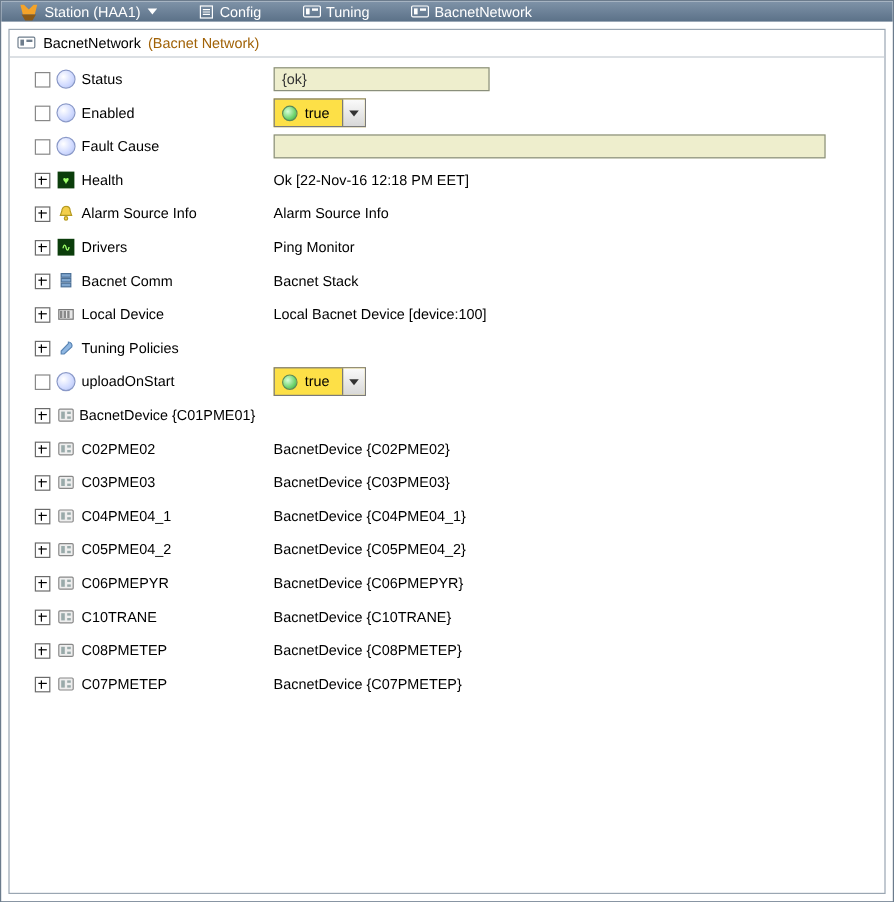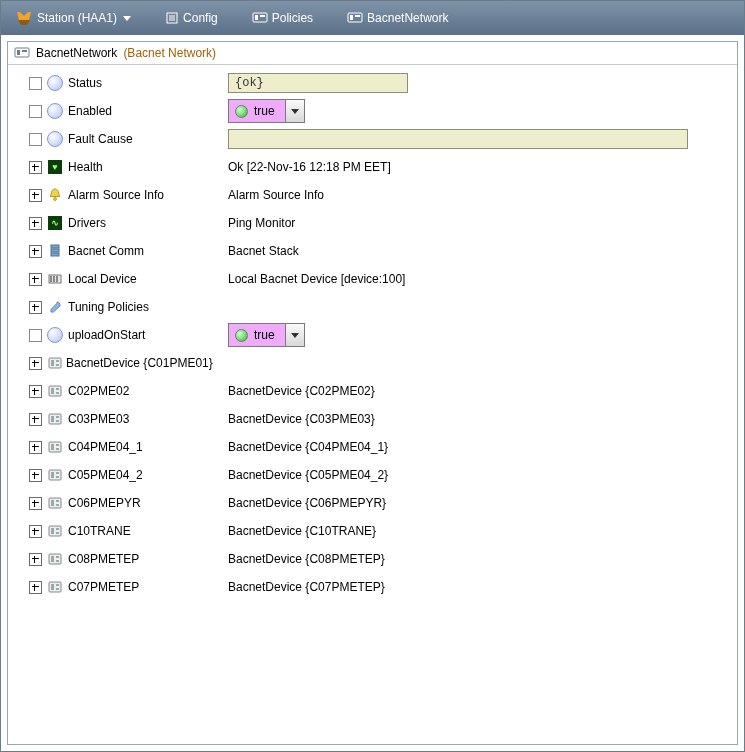--- a/index.html
+++ b/index.html
@@ -1,43 +1,43 @@
 <!DOCTYPE html>
 <html><head>
 <meta charset="utf-8">
 <style>
   html,body{margin:0;padding:0;font-family:Tahoma,Verdana,sans-serif;font-size:12px;color:#000;background:#fff}
   .window{width:745px;height:752px;border:1px solid #6b7b8c;box-sizing:border-box;overflow:hidden;display:flex;flex-direction:column}
   
-  .crumb{height:34px;background:linear-gradient(#7f93a8,#5b7188);display:flex;align-items:center;padding:0 6px;gap:2px;color:#fff}
+  .crumb{height:17px;background:linear-gradient(#7f93a8,#5b7188);display:flex;align-items:center;padding:0 6px;gap:2px;color:#fff}
   .crumb .item{display:flex;align-items:center;gap:4px;padding:2px 8px;border-radius:3px}
   .crumb svg{display:block}
   .crumb .sep{width:14px}
   .caret{width:0;height:0;border-left:4px solid transparent;border-right:4px solid transparent;border-top:5px solid #fff;margin-left:2px}
   
   .panel{margin:6px;border:1px solid #9aa6b2;flex:1;background:#fff;display:flex;flex-direction:column;overflow:hidden}
   .panel-header{padding:4px 6px;border-bottom:1px solid #c5ccd3;display:flex;align-items:center;gap:6px}
   .panel-header .muted{color:#a16207}
   .sheet{padding:4px 8px 10px 18px}
   .row{display:flex;align-items:center;height:28px}
   .col-exp{width:18px;display:flex;justify-content:center}
   .col-ico{width:22px;display:flex;justify-content:center}
   .col-label{width:160px;padding-left:2px}
   .col-val{flex:1;display:flex;align-items:center}
   
   .expander{width:11px;height:11px;border:1px solid #6b6b6b;background:#fff;position:relative;cursor:pointer}
   .expander.plus::before{content:"";position:absolute;left:2px;right:2px;top:4px;border-top:1px solid #000}
   .expander.plus::after{content:"";position:absolute;top:2px;bottom:2px;left:4px;border-left:1px solid #000}
   .leafbox{width:11px;height:11px;border:1px solid #888;background:#fff}
   
-  .field-ro{border:1px solid #8a8f7c;background:#eeeecd;height:20px;padding:1px 6px;font-family:Liberation Mono, monospace;font-size:12px;color:#333;box-sizing:border-box;display:flex;align-items:center}
+  .field-ro{border:1px solid #8a8f7c;background:#eeeecd;height:20px;padding:1px 6px;font-family:Liberation Sans, sans-serif;font-size:12px;color:#333;box-sizing:border-box;display:flex;align-items:center}
   .field-ro.w1{width:180px}
   .field-ro.w2{width:460px}
   
-  .drop{display:inline-flex;height:22px;border:1px solid #7a7a7a;background:#f0abfc}
+  .drop{display:inline-flex;height:22px;border:1px solid #7a7a7a;background:#fde047}
   .drop .val{display:flex;align-items:center;gap:6px;padding:0 10px 0 6px}
   .drop .btn{width:18px;border-left:1px solid #7a7a7a;display:flex;align-items:center;justify-content:center;background:linear-gradient(#fafafa,#d8d8d8)}
   .drop .tri{width:0;height:0;border-left:4px solid transparent;border-right:4px solid transparent;border-top:5px solid #333}
   .dot-green{width:11px;height:11px;border-radius:50%;background:radial-gradient(circle at 35% 35%,#d8ffd8,#6ed36e 60%,#3aa53a);border:1px solid #5a8a5a}
   
   .ic-circle{width:14px;height:14px;border-radius:50%;background:radial-gradient(circle at 35% 35%,#ffffff,#cfd9ff 60%,#aebde8);border:1px solid #8a99c8}
   .ic-health{width:14px;height:14px;background:#0b3d0b;display:flex;align-items:center;justify-content:center;color:#9dff6a;font-size:9px;font-weight:bold}
   .ic-bell{width:14px;height:14px}
   .ic-comm{width:14px;height:14px}
   .ic-localdev{width:14px;height:14px}
@@ -68,21 +68,21 @@
         </svg>
       <span>Config</span>
     </div>
     <div class="sep"></div>
     <div class="item">
       <svg width="16" height="14" viewBox="0 0 16 14">
           <rect x="1" y="2" width="14" height="9" rx="1" fill="none" stroke="#fff"></rect>
           <rect x="3" y="4" width="3" height="5" fill="#fff"></rect>
           <rect x="8" y="4" width="5" height="2" fill="#fff"></rect>
         </svg>
-      <span>Policies</span>
+      <span>Tuning</span>
     </div>
     <div class="sep"></div>
     <div class="item">
       <svg width="16" height="14" viewBox="0 0 16 14">
           <rect x="1" y="2" width="14" height="9" rx="1" fill="none" stroke="#fff"></rect>
           <rect x="3" y="4" width="3" height="5" fill="#fff"></rect>
           <rect x="8" y="4" width="5" height="2" fill="#fff"></rect>
         </svg>
       <span>BacnetNetwork</span>
     </div>

